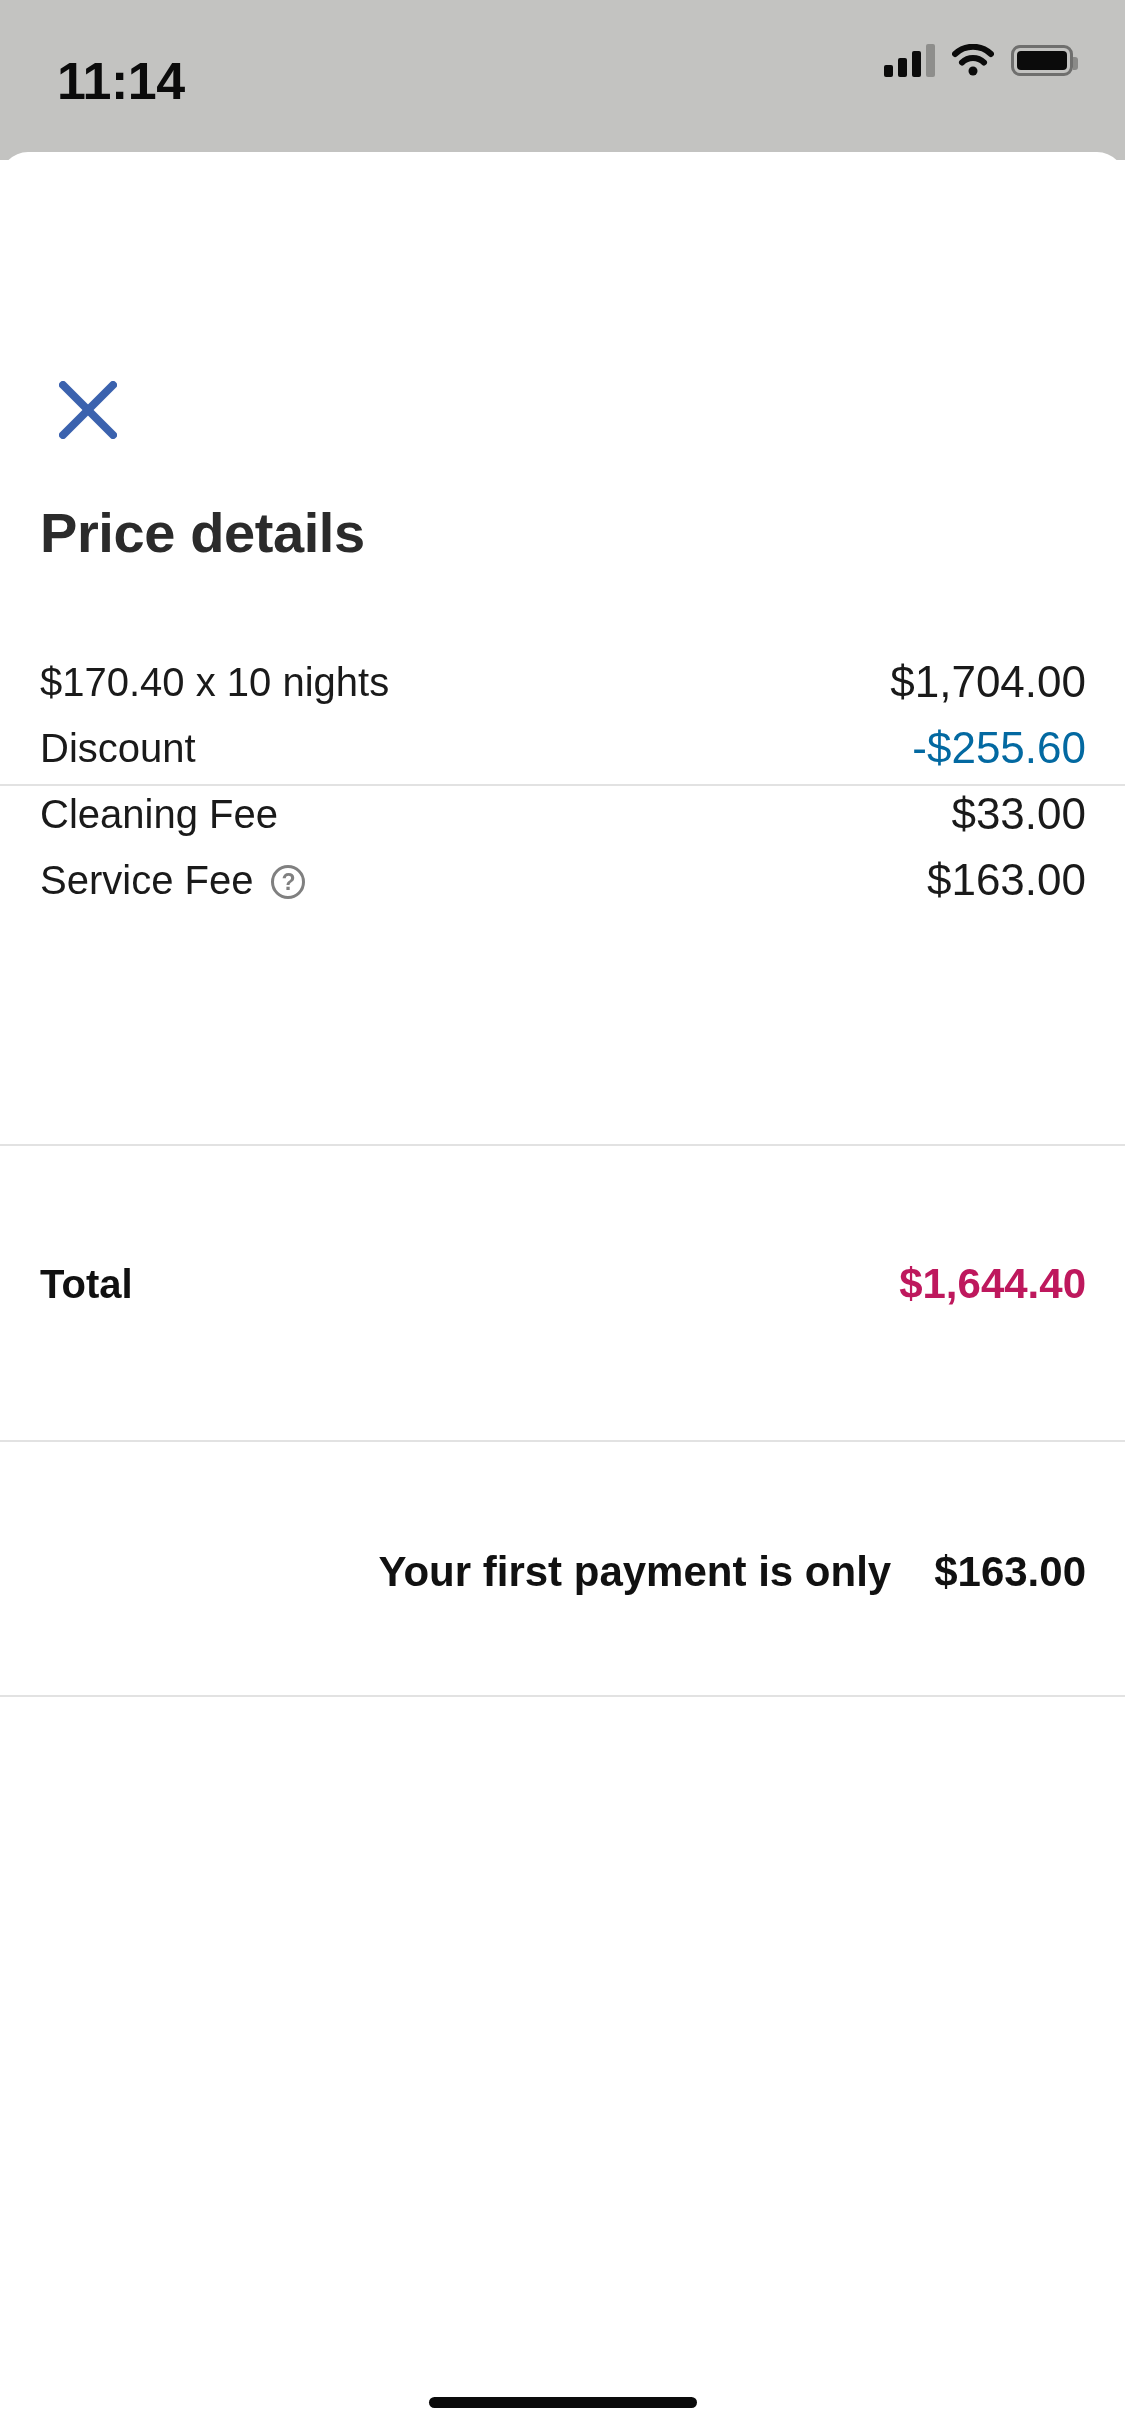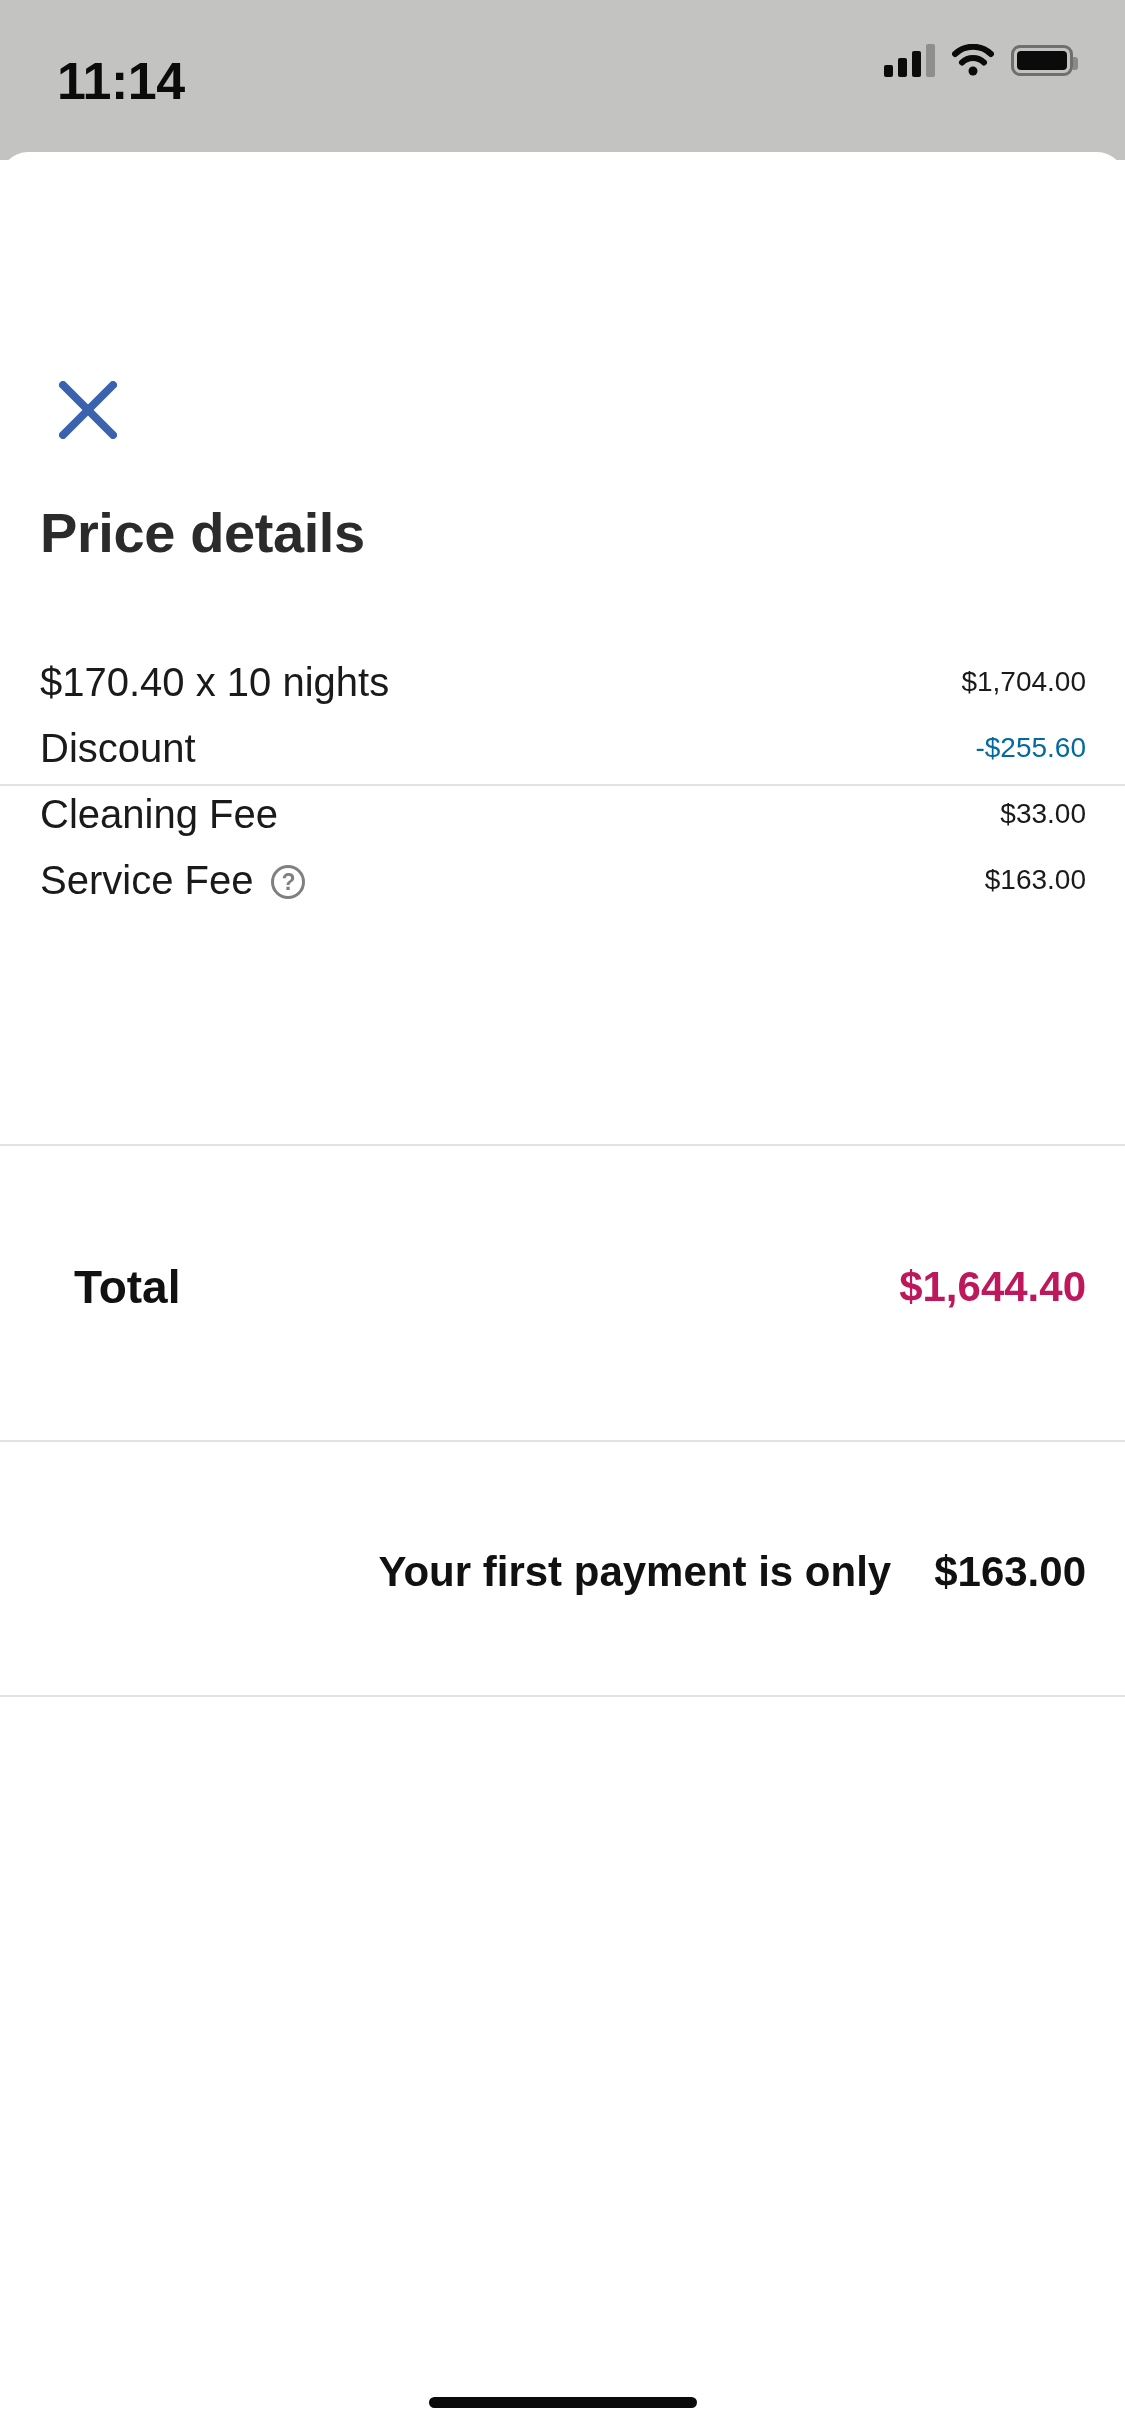--- a/index.html
+++ b/index.html
@@ -84,21 +84,21 @@
   .row {
     display:flex; align-items:center; justify-content:space-between;
     height:66px;
   }
   .row .label {
     font-size:40px; color:#1a1a1a; font-weight:400;
     display:flex; align-items:center; gap:18px;
     white-space:nowrap;
   }
   .row .value {
-    font-size:28px; color:#1a1a1a; font-weight:400;
+    font-size:44px; color:#1a1a1a; font-weight:400;
     white-space:nowrap;
   }
   .row .value.discount { color:#0369a1; }
 
   .help-icon {
     width:34px; height:34px; border-radius:50%;
     border:3px solid #808080;
     display:inline-flex; align-items:center; justify-content:center;
     font-size:23px; font-weight:700; color:#808080;
     line-height:1;
@@ -115,21 +115,21 @@
   .divider.d3 { top:1288px; }
   .divider.d4 { top:1543px; }
 
   
   .total-row {
     position:absolute; left:40px; top:1108px;
     width:1046px;
     display:flex; align-items:center; justify-content:space-between;
   }
   .total-row .label {
-    font-size:46px; font-weight:700; color:#111111;margin-left:34px;
+    font-size:40px; font-weight:700; color:#111111;
   }
   .total-row .value {
     font-size:42px; font-weight:700; color:#be185d;
   }
 
   
   .firstpay {
     position:absolute; left:40px; top:1396px;
     width:1046px;
     display:flex; align-items:baseline; justify-content:flex-end;

